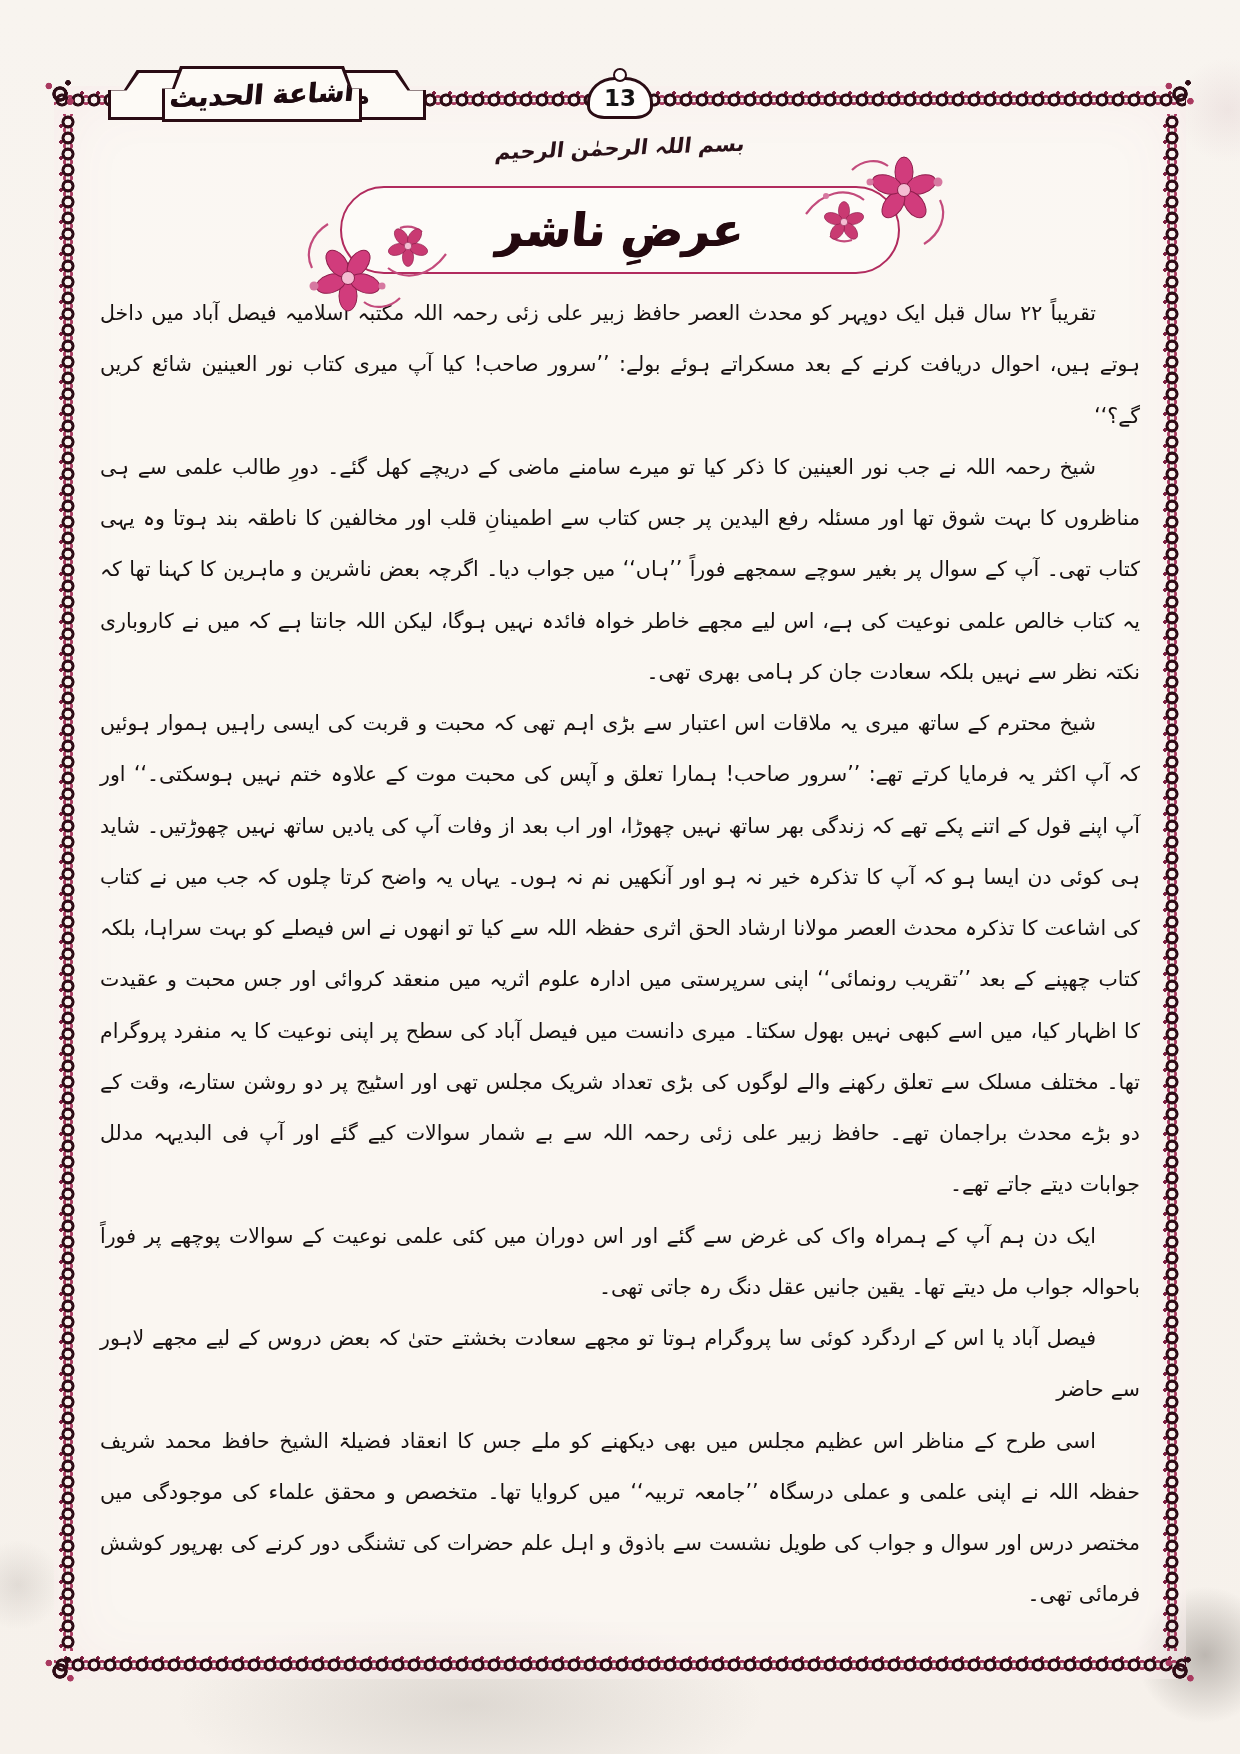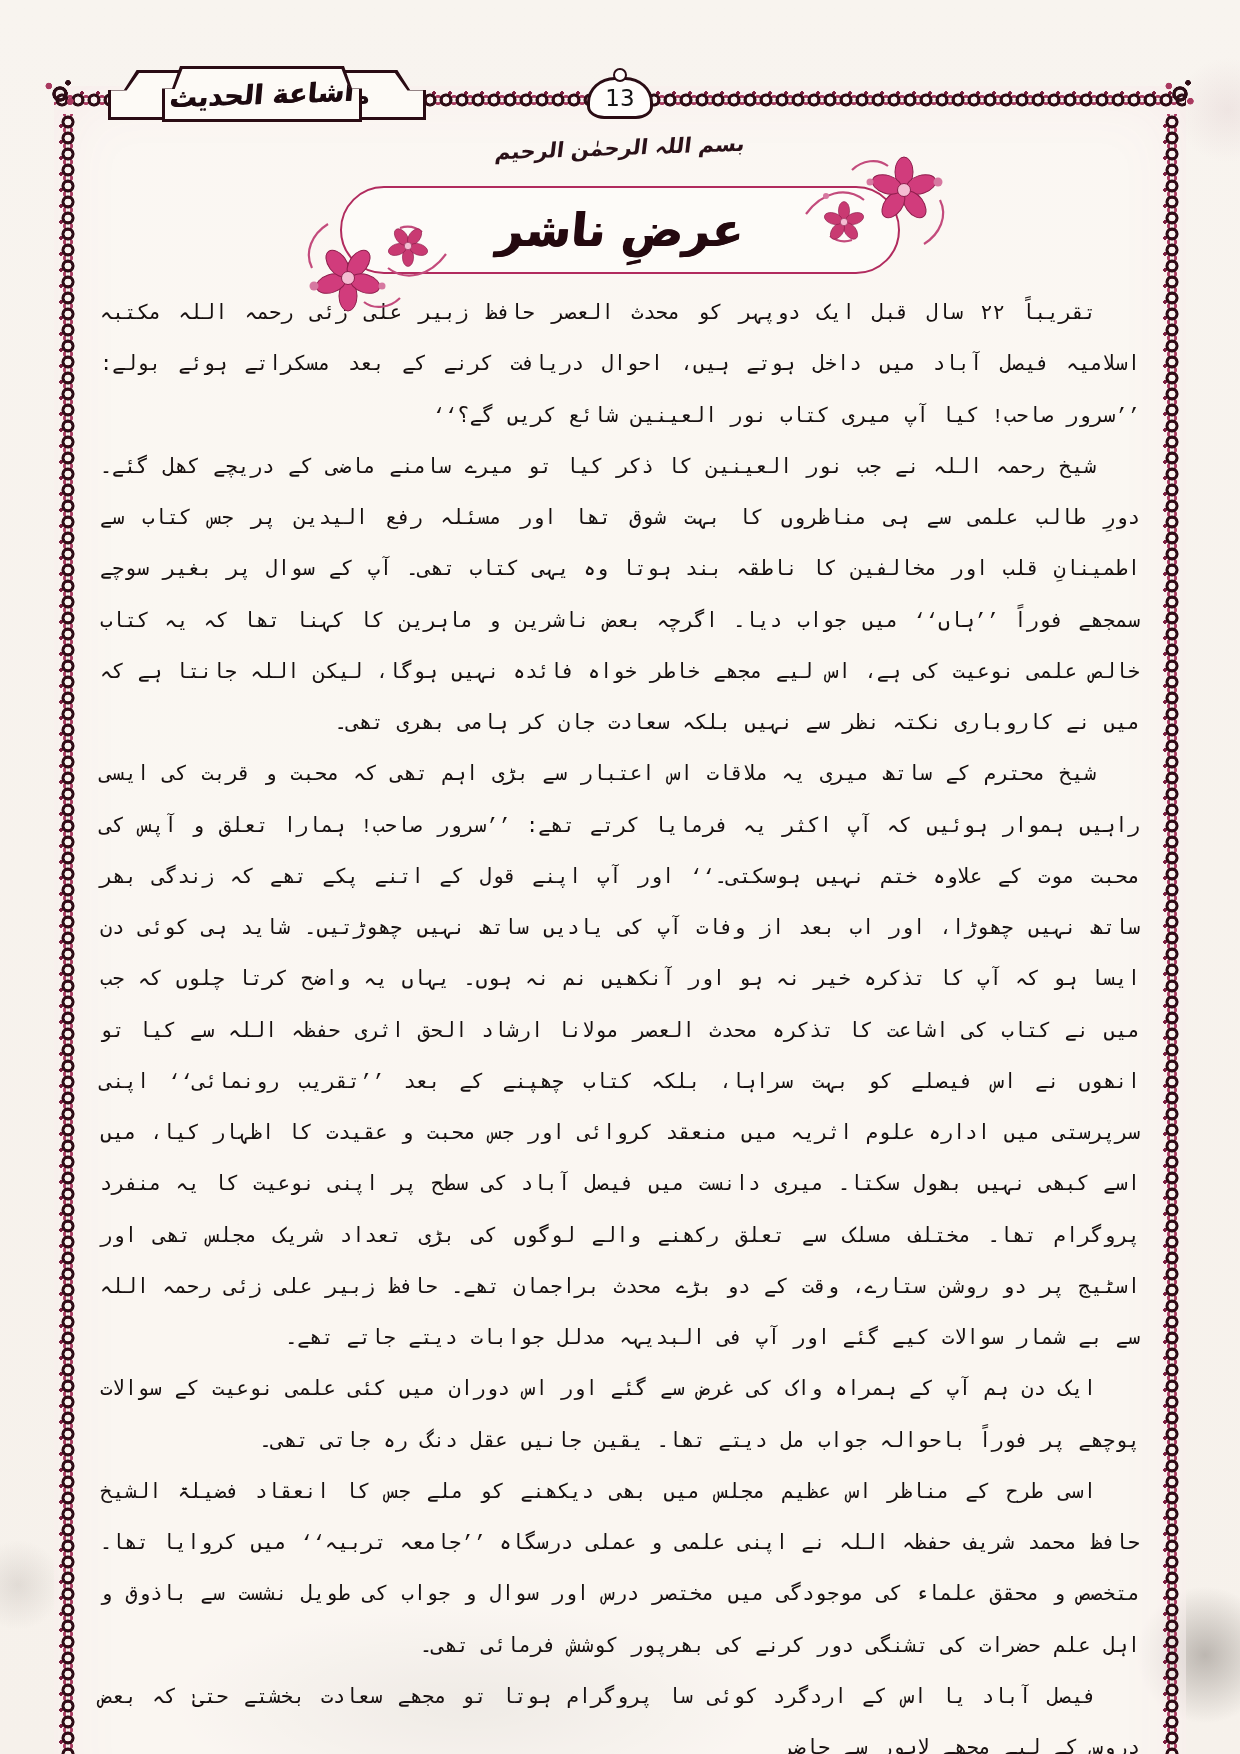--- a/index.html
+++ b/index.html
@@ -95,21 +95,21 @@
     border-radius: 42% 42% 26% 26% / 60% 60% 30% 30%;
     display: flex; align-items: center; justify-content: center;
   }
   .page-badge::before {
     content: "";
     position: absolute; top: -12px; left: 50%; transform: translateX(-50%);
     width: 10px; height: 10px;
     border: 2.5px solid #2a0c14; border-radius: 50%;
     background: #fffdfb;
   }
-  .page-badge span { font-size: 23px; color: #141414; direction: ltr; }
+  .page-badge span { font-size: 23px; color: #141414; direction: ltr; font-weight: bold; }
 
   
   .content { flex: 1 1 auto; padding: 6px 18px 30px; min-width: 0; }
 
   .bismillah {
     text-align: center;
     margin: 16px 0 4px;
     font-size: 21px;
     font-weight: 700;
     color: #2a1118;
@@ -138,21 +138,20 @@
   .article { margin-top: 14px; }
   .para {
     font-size: 20.5px;
     line-height: 2.5;
     color: #17100f;
     text-align: justify;
     text-align-last: right;
     -moz-text-align-last: right;
     text-indent: 44px;
     word-spacing: .5px;
-    font-family: Liberation Mono, monospace;
   }
 </style>
 </head>
 <body>
 
 <div class="frame">
 
   <div class="chain-h">
     <div class="corner-knot knot-tl"></div>
     <div class="corner-knot knot-tr"></div>
@@ -246,22 +245,22 @@
           <circle cx="138" cy="34" r="4.5" fill="#d678a0"></circle>
           <circle cx="70" cy="34" r="3.5" fill="#d678a0"></circle>
         </svg>
       </div>
 
       <div class="article">
         <p class="para">تقریباً ۲۲ سال قبل ایک دوپہر کو محدث العصر حافظ زبیر علی زئی رحمہ اللہ مکتبہ اسلامیہ فیصل آباد میں داخل ہوتے ہیں، احوال دریافت کرنے کے بعد مسکراتے ہوئے بولے: ’’سرور صاحب! کیا آپ میری کتاب نور العینین شائع کریں گے؟‘‘</p>
         <p class="para">شیخ رحمہ اللہ نے جب نور العینین کا ذکر کیا تو میرے سامنے ماضی کے دریچے کھل گئے۔ دورِ طالب علمی سے ہی مناظروں کا بہت شوق تھا اور مسئلہ رفع الیدین پر جس کتاب سے اطمینانِ قلب اور مخالفین کا ناطقہ بند ہوتا وہ یہی کتاب تھی۔ آپ کے سوال پر بغیر سوچے سمجھے فوراً ’’ہاں‘‘ میں جواب دیا۔ اگرچہ بعض ناشرین و ماہرین کا کہنا تھا کہ یہ کتاب خالص علمی نوعیت کی ہے، اس لیے مجھے خاطر خواہ فائدہ نہیں ہوگا، لیکن اللہ جانتا ہے کہ میں نے کاروباری نکتہ نظر سے نہیں بلکہ سعادت جان کر ہامی بھری تھی۔</p>
         <p class="para">شیخ محترم کے ساتھ میری یہ ملاقات اس اعتبار سے بڑی اہم تھی کہ محبت و قربت کی ایسی راہیں ہموار ہوئیں کہ آپ اکثر یہ فرمایا کرتے تھے: ’’سرور صاحب! ہمارا تعلق و آپس کی محبت موت کے علاوہ ختم نہیں ہوسکتی۔‘‘ اور آپ اپنے قول کے اتنے پکے تھے کہ زندگی بھر ساتھ نہیں چھوڑا، اور اب بعد از وفات آپ کی یادیں ساتھ نہیں چھوڑتیں۔ شاید ہی کوئی دن ایسا ہو کہ آپ کا تذکرہ خیر نہ ہو اور آنکھیں نم نہ ہوں۔ یہاں یہ واضح کرتا چلوں کہ جب میں نے کتاب کی اشاعت کا تذکرہ محدث العصر مولانا ارشاد الحق اثری حفظہ اللہ سے کیا تو انھوں نے اس فیصلے کو بہت سراہا، بلکہ کتاب چھپنے کے بعد ’’تقریب رونمائی‘‘ اپنی سرپرستی میں ادارہ علوم اثریہ میں منعقد کروائی اور جس محبت و عقیدت کا اظہار کیا، میں اسے کبھی نہیں بھول سکتا۔ میری دانست میں فیصل آباد کی سطح پر اپنی نوعیت کا یہ منفرد پروگرام تھا۔ مختلف مسلک سے تعلق رکھنے والے لوگوں کی بڑی تعداد شریک مجلس تھی اور اسٹیج پر دو روشن ستارے، وقت کے دو بڑے محدث براجمان تھے۔ حافظ زبیر علی زئی رحمہ اللہ سے بے شمار سوالات کیے گئے اور آپ فی البدیہہ مدلل جوابات دیتے جاتے تھے۔</p>
         <p class="para">ایک دن ہم آپ کے ہمراہ واک کی غرض سے گئے اور اس دوران میں کئی علمی نوعیت کے سوالات پوچھے پر فوراً باحوالہ جواب مل دیتے تھا۔ یقین جانیں عقل دنگ رہ جاتی تھی۔</p>
+        <p class="para">فیصل آباد یا اس کے اردگرد کوئی سا پروگرام ہوتا تو مجھے سعادت بخشتے حتیٰ کہ بعض دروس کے لیے مجھے لاہور سے حاضر</p>
         <p class="para">اسی طرح کے مناظر اس عظیم مجلس میں بھی دیکھنے کو ملے جس کا انعقاد فضیلۃ الشیخ حافظ محمد شریف حفظہ اللہ نے اپنی علمی و عملی درسگاہ ’’جامعہ تربیہ‘‘ میں کروایا تھا۔ متخصص و محقق علماء کی موجودگی میں مختصر درس اور سوال و جواب کی طویل نشست سے باذوق و اہل علم حضرات کی تشنگی دور کرنے کی بھرپور کوشش فرمائی تھی۔</p>
-        <p class="para">فیصل آباد یا اس کے اردگرد کوئی سا پروگرام ہوتا تو مجھے سعادت بخشتے حتیٰ کہ بعض دروس کے لیے مجھے لاہور سے حاضر</p>
       </div>
 
     </div>
 
     <div class="chain-v"></div>
   </div>
 
   <div class="chain-h">
     <div class="corner-knot knot-bl"></div>
     <div class="corner-knot knot-br"></div>

